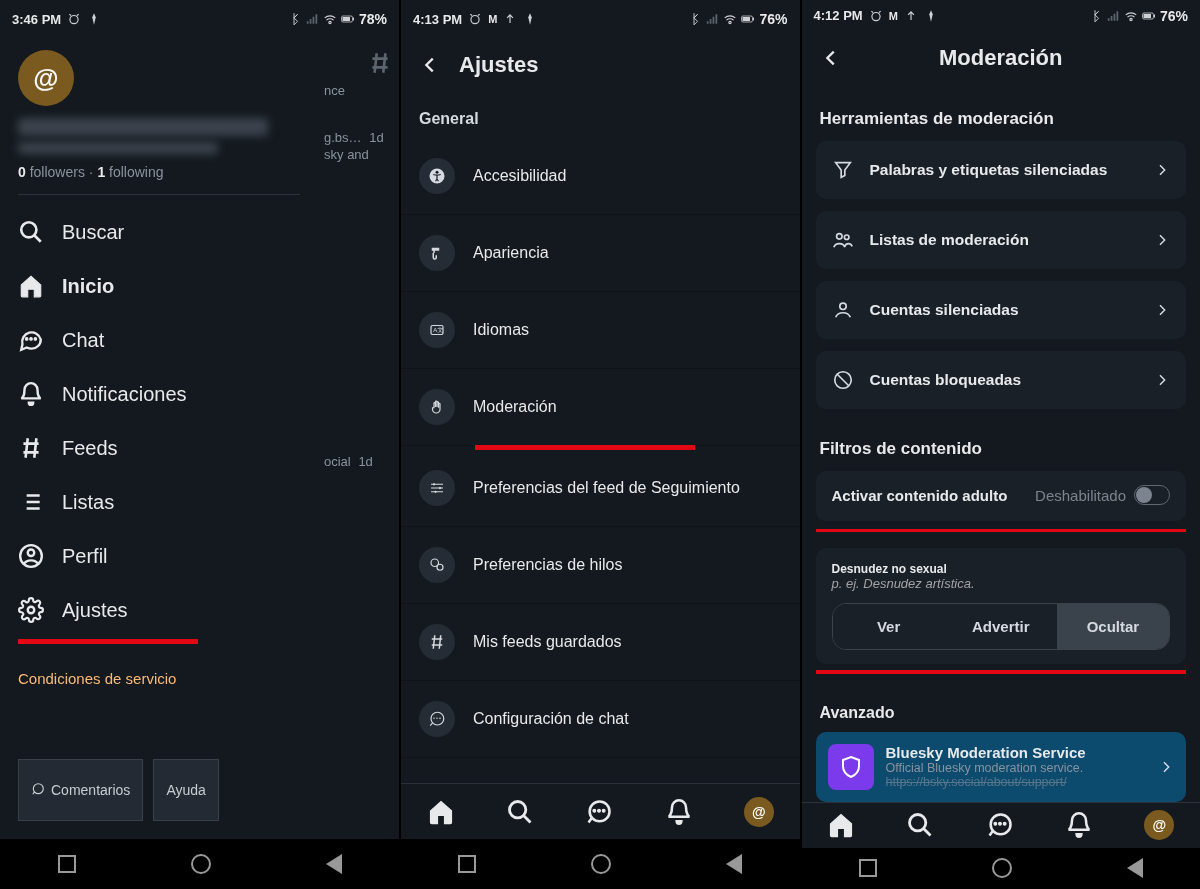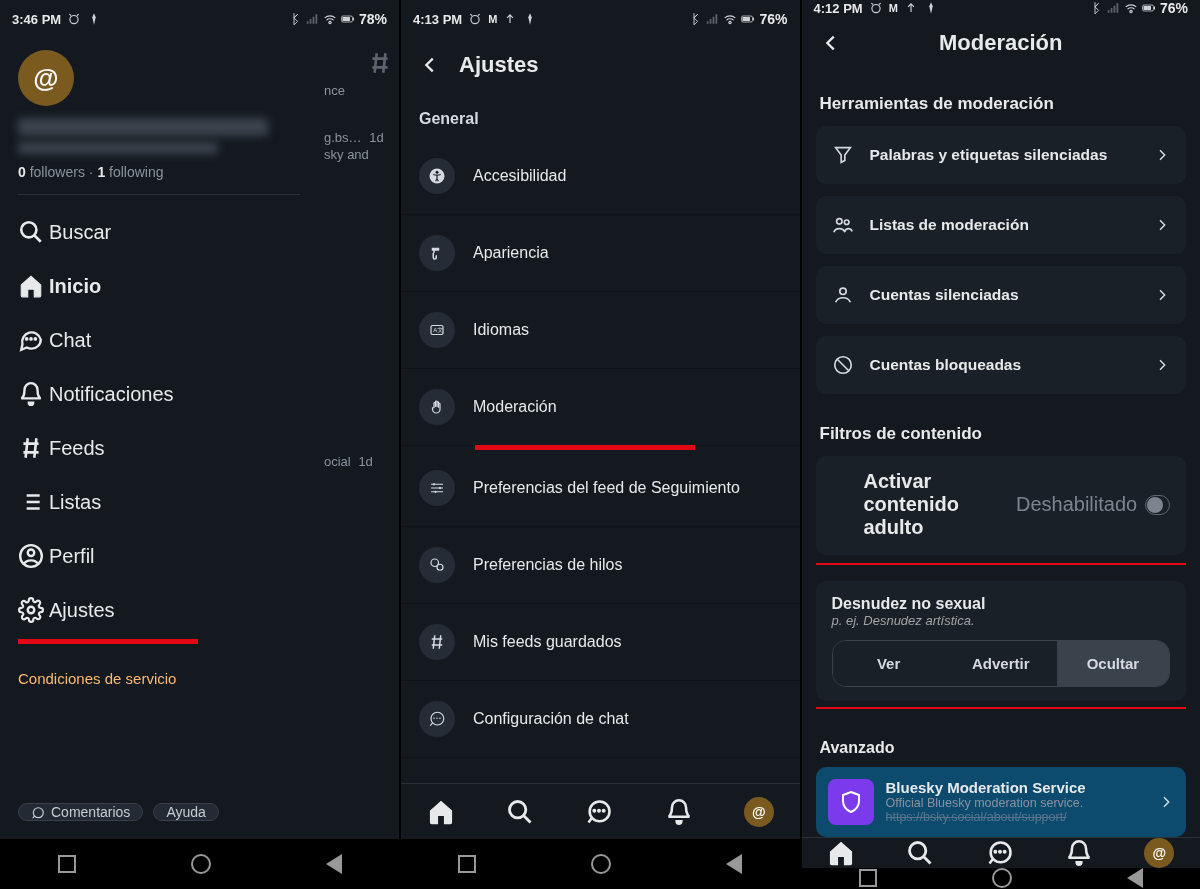--- a/index.html
+++ b/index.html
@@ -55,39 +55,39 @@
   height: 18px; width: 250px;
   background: #3b434d;
   border-radius: 3px;
   filter: blur(4px);
 }
 .blur-line.small { height: 12px; width: 200px; margin-top: 6px; }
 .follow-line { margin-top: 10px; font-size: 14px; color: #8a929d; }
 .follow-line .num { color: #e7e9ea; font-weight: 700; }
 .hr { border: none; border-top: 1px solid #2a3139; margin: 14px 0 10px; }
 .nav-item {
-  display: flex; align-items: center; gap: 5px;
+  display: flex; align-items: center; gap: 18px;
   padding: 14px 0;
   font-size: 20px;
   cursor: pointer;
 }
 .nav-item.active { font-weight: 700; }
 .nav-item .nico { width: 26px; height: 26px; fill: #e7e9ea; stroke: #e7e9ea; }
 .underline-red {
   height: 5px;
   background: #e30713;
   margin-top: 2px;
 }
 .terms { color: #fdba74; font-size: 15px; margin-top: 26px; }
 .footer-btns { margin-top: auto; padding-bottom: 18px; display: flex; gap: 10px; }
 .chip {
   background: #232a33; border: 1px solid #394049;
-  border-radius: 16px; padding: 0 12px;
+  border-radius: 0; padding: 22px 12px;
   font-size: 14px; color: #c7ccd2;
-  display: flex; align-items: flex-end; gap: 6px;
+  display: flex; align-items: flex-start; gap: 6px;
 }
 .feed-strip { width: 81px; background: #14191f; padding-top: 12px; color: #8a929d; font-size: 13px; overflow: hidden; }
 .feed-item { padding: 4px 6px 26px; line-height: 1.3; }
 
 
 .titlebar { display: flex; align-items: center; gap: 18px; padding: 14px 18px 8px; font-size: 22px; font-weight: 700; }
 .back-chev { width: 22px; height: 22px; fill: none; stroke: #e7e9ea; stroke-width: 2.5; }
 .section-label { padding: 24px 18px 10px; font-size: 16px; font-weight: 700; color: #d6dae0; }
 .setting-row {
   display: flex; align-items: center; gap: 18px;
@@ -121,32 +121,32 @@
   font-size: 15.5px; font-weight: 600;
 }
 .mod-item .mico { width: 22px; height: 22px; fill: #d6dae0; }
 .mod-item .chev-r { margin-left: auto; width: 16px; height: 16px; fill:none; stroke:#d6dae0; stroke-width:2.2; }
 .filter-card {
   margin: 0 14px 0;
   background: #1a2028;
   border-radius: 10px;
   padding: 14px 16px 16px;
 }
-.filter-card .fhead { display:flex; align-items:center; font-size:20px; font-weight:700; color:#e7e9ea;margin-left:32px; }
+.filter-card .fhead { display:flex; align-items:center; font-size:15px; font-weight:700; color:#e7e9ea; }
 .filter-card .disabled { margin-left:auto; color:#7b848f; font-weight:500; margin-right:8px; }
 .toggle { width: 36px; height: 20px; border-radius: 10px; border:1px solid #5f6770; display:flex; align-items:center; padding:1px; }
 .toggle .knob { width: 16px; height: 16px; border-radius:50%; background:#7b848f; }
 .red-bar-full { height:4px; background:#e30713; margin:8px 14px 0; }
 .filter-card2 {
   margin: 16px 14px 0;
   background: #1a2028;
   border-radius: 10px;
   padding: 14px 16px 14px;
 }
-.filter-card2 h4 { font-size:16px; font-weight:700; }
+.filter-card2 h4 { font-size:12px; font-weight:700; }
 .filter-card2 .desc { font-size:13px; color:#a3a3a3; font-style:italic; margin-top:0; }
 .seg { display:flex; margin-top:12px; border:1px solid #3a424c; border-radius:14px; overflow:hidden; }
 .seg button { flex:1; background:#1a2028; border:none; color:#d6dae0; padding:14px 0; font-size:15px; font-weight:600; }
 .seg button.active { background:#3a424c; }
 .adv { padding: 30px 18px 10px; font-size:16px; font-weight:700; }
 .service-card {
   margin: 0 14px;
   background: #0c4a6e; border-radius:10px;
   display:flex; align-items:center; gap:12px; padding:12px;
 }

